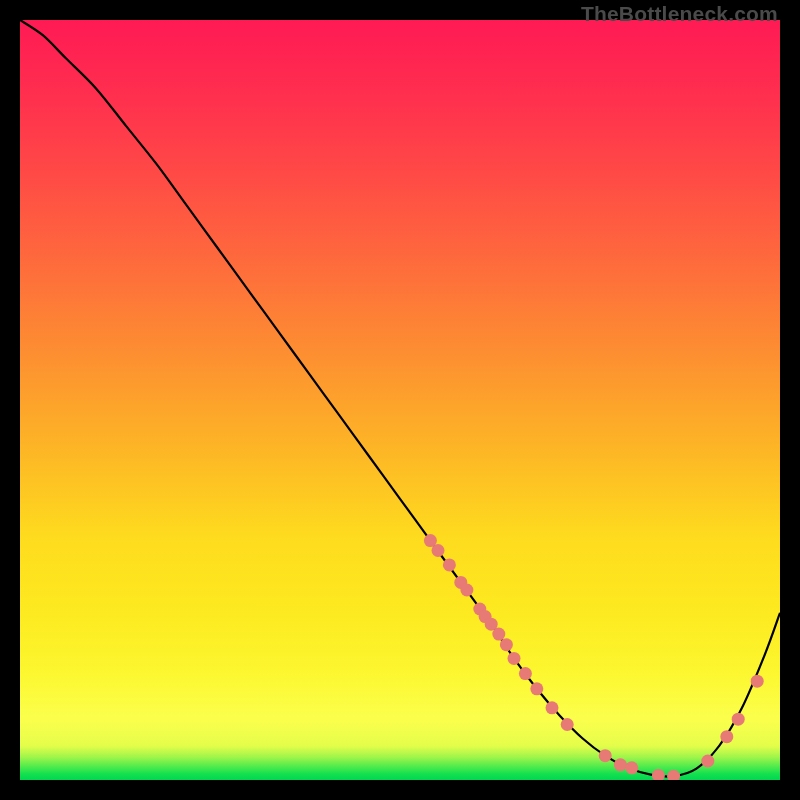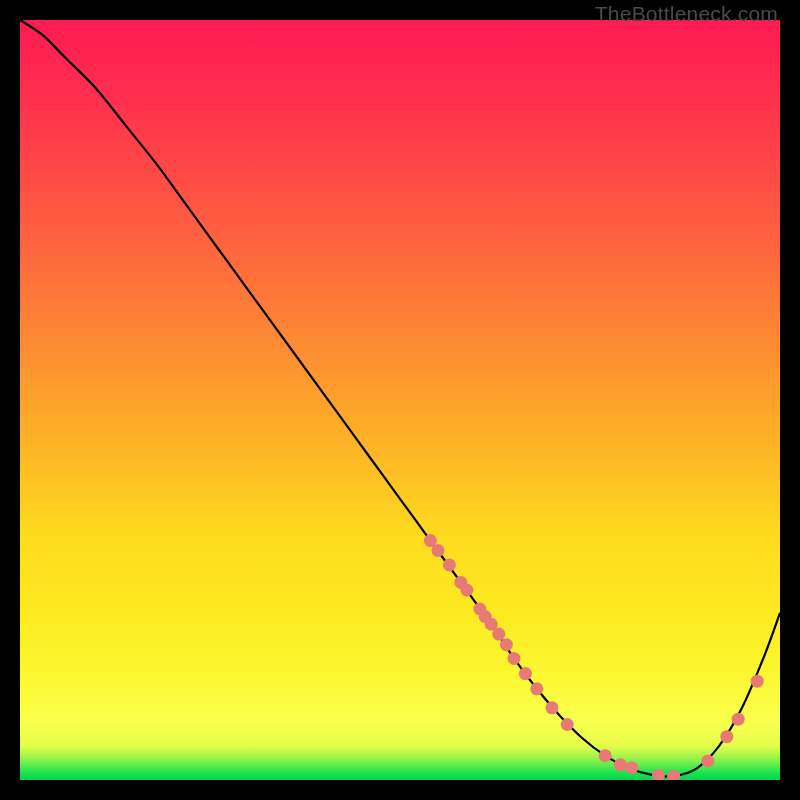--- a/index.html
+++ b/index.html
@@ -43,21 +43,21 @@
       #14e04f 99.2%,
       #00d850 100%
     );
   }
   .watermark {
     position: absolute;
     top: 2px;
     right: 22px;
     color: #4a4a4a;
     font-size: 21px;
-    font-weight: 400;
+    font-weight: 700;
     letter-spacing: 0.2px;
     user-select: none;
   }
   svg.overlay {
     position: absolute;
     top: 20px;
     left: 20px;
     width: 760px;
     height: 760px;
   }

